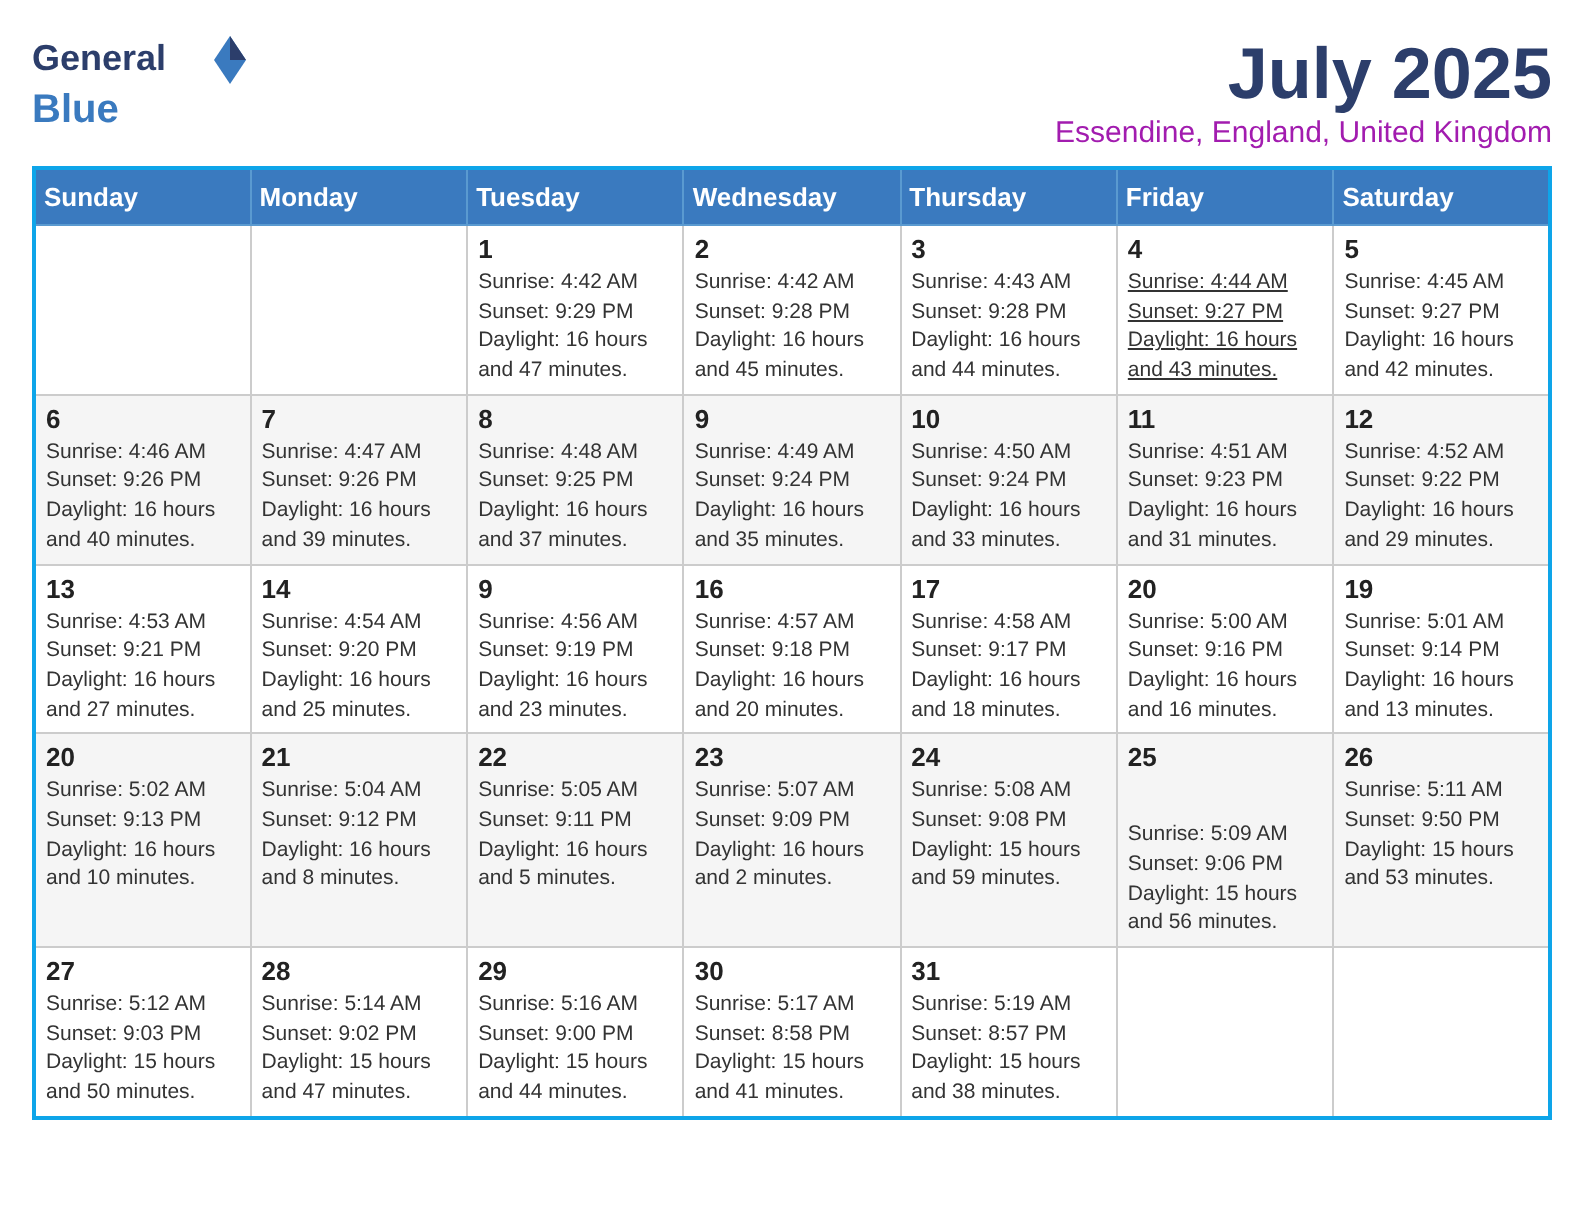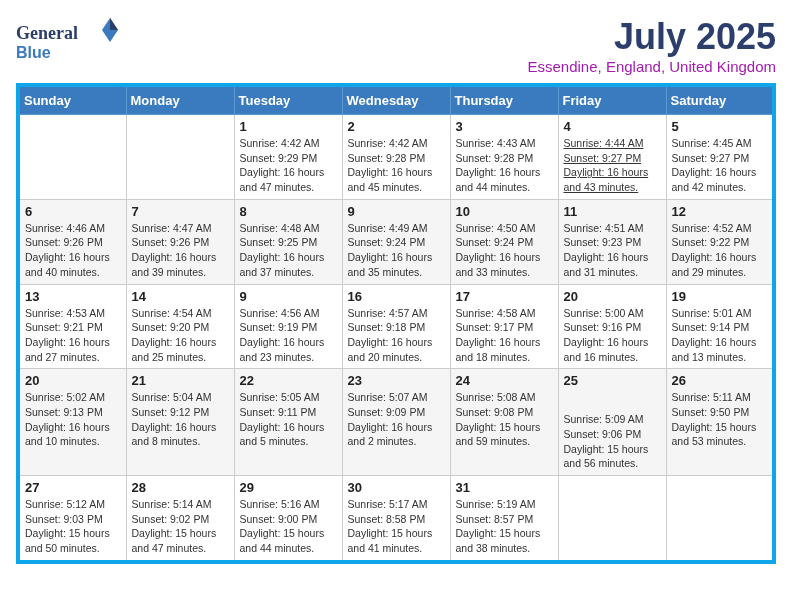--- a/index.html
+++ b/index.html
@@ -25,21 +25,21 @@
       display: flex;
       flex-direction: column;
       line-height: 1.1;
     }
     .logo-general {
       font-size: 18px;
       font-weight: bold;
       color: #2c3e6b;
     }
     .logo-blue {
-      font-size: 16px;
+      font-size: 20px;
       font-weight: bold;
       color: #3a7abf;
     }
     .logo-icon {
       width: 20px;
       height: 28px;
       margin-left: 2px;
     }
     .title-area {
       text-align: right;
@@ -50,21 +50,21 @@
       color: #2c3e6b;
     }
     .location {
       font-size: 15px;
       color: #a21caf;
       font-weight: normal;
     }
     .calendar {
       width: 100%;
       border-collapse: collapse;
-      border: 4px solid #0ea5e9;
+      border: 2px solid #0ea5e9;
     }
     .calendar th {
       background: #3a7abf;
       color: #fff;
       font-size: 13px;
       font-weight: bold;
       padding: 6px 4px;
       text-align: left;
       border: 1px solid #5a9ad0;
     }
@@ -96,21 +96,21 @@
     .empty-cell {
       background: #f9f9f9;
     }
   </style>
 </head>
 <body>
 
 <div class="header">
   <div class="logo">
     <div class="logo-text">
-      <span style="display:flex;align-items:flex-end;gap:20px;font-family:Liberation Serif, serif;">
+      <span style="display:flex;align-items:center;gap:20px;">
         <span class="logo-general">General</span>
         <svg class="logo-icon" viewBox="0 0 20 28">
           <polygon points="10,2 18,14 10,26 2,14" fill="#3a7abf"></polygon>
           <polygon points="10,2 18,14 10,14" fill="#2c3e6b"></polygon>
         </svg>
       </span>
       <span class="logo-blue">Blue</span>
     </div>
   </div>
   <div class="title-area">

